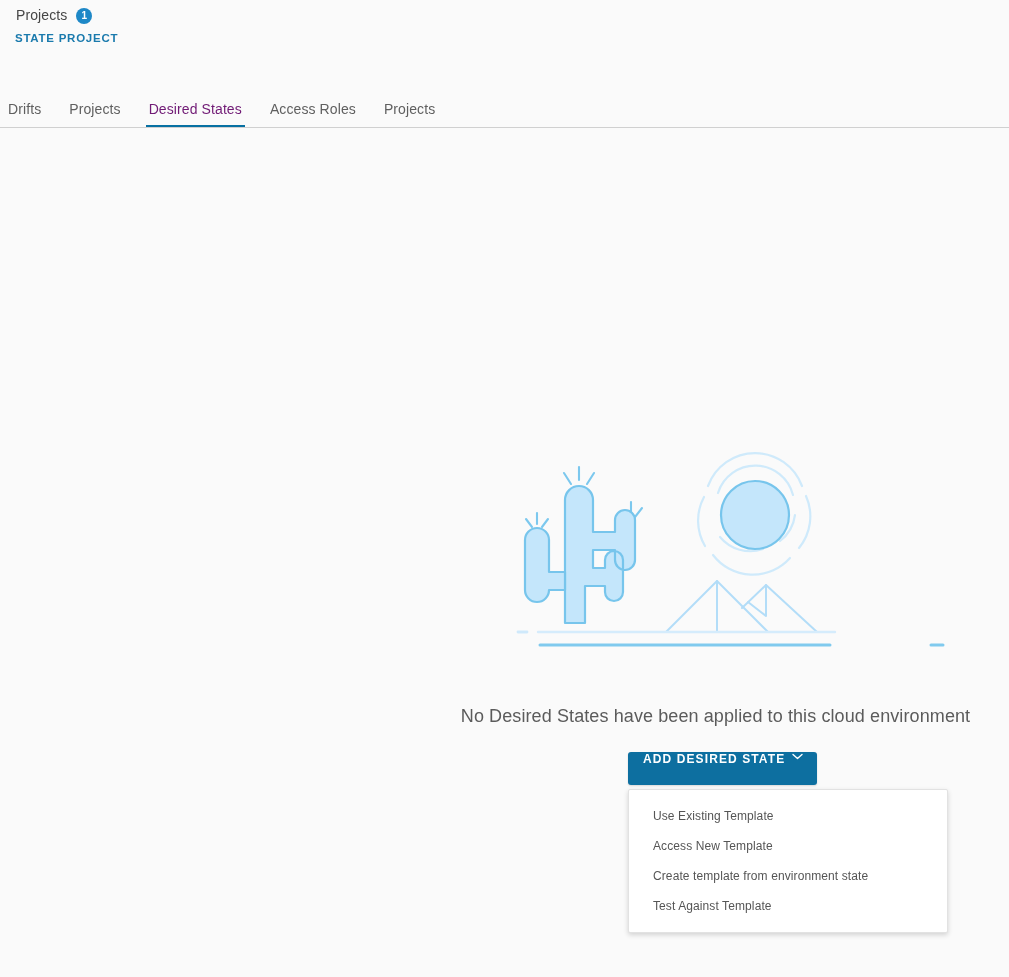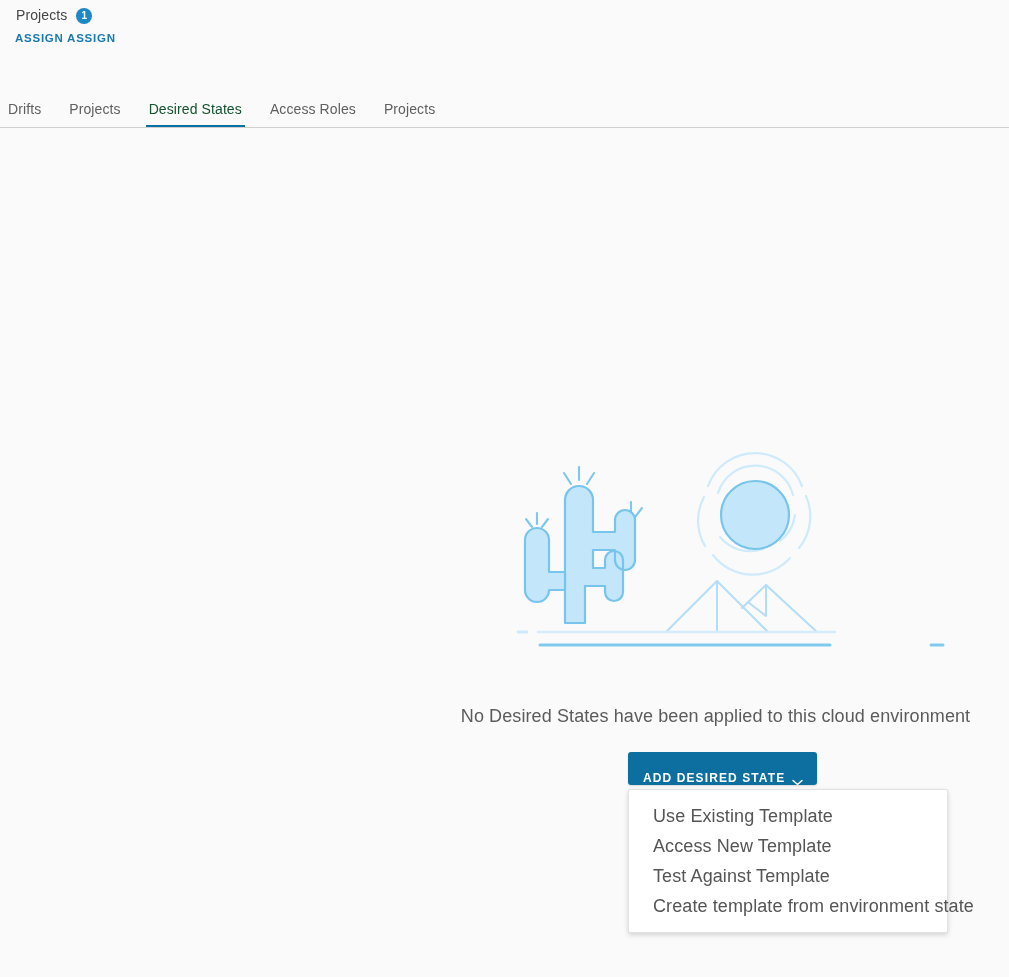--- a/index.html
+++ b/index.html
@@ -71,21 +71,21 @@
     font-size: 14px;
     color: #5f5f5f;
     padding: 0 0 9px 0;
     margin-right: 28px;
     cursor: pointer;
     line-height: 19px;
     letter-spacing: 0.1px;
     white-space: nowrap;
   }
   .tab.active {
-    color: #14532d;
+    color: #701a75;
     margin-top: 32px;
   }
   .tab.active::after {
     content: "";
     position: absolute;
     left: -3px; right: -3px;
     bottom: 0;
     height: 3px;
     background: #0770a2;
   }
@@ -135,21 +135,21 @@
     background: #0d6fa0;
     border: none;
     border-radius: 3px;
     color: #ffffff;
     font-family: "Liberation Sans", sans-serif;
     font-size: 12px;
     font-weight: bold;
     letter-spacing: 1.1px;
     padding: 0 14px 0 15px;
     display: flex;
-    align-items: flex-end;
+    align-items: flex-start;
     gap: 7px;
     cursor: pointer;
     box-shadow: 0 1px 2px rgba(0,0,0,0.14);
   }
   .add-btn .chev {
     display: inline-flex;
     align-items: center;
     transform: translateY(1px);
   }
 
@@ -158,40 +158,40 @@
     position: absolute;
     left: 628px; top: 661px;
     width: 320px;
     background: #ffffff;
     border: 1px solid #e2e2e2;
     border-radius: 2px;
     box-shadow: 0 2px 5px rgba(0,0,0,0.16);
     padding: 11px 0 11px 0;
   }
   .menu-item {
-    font-size: 18px;
+    font-size: 12px;
     color: #555555;
     letter-spacing: 0.1px;
     padding: 7px 16px 7px 24px;
     cursor: pointer;
     white-space: nowrap;
     line-height: 16px;
   }
 </style>
 </head>
 <body>
 
 <div class="header">
 
   <div class="projects-row">
     <span class="projects-label">Projects</span>
     <span class="count-badge">1</span>
   </div>
 
-  <a class="assign-link">ASSIGN ASSIGN</a>
+  <a class="assign-link">STATE PROJECT</a>
 </div>
 
 <div class="tabbar">
   <div class="tab">
     <span>Drifts</span>
   </div>
   <div class="tab">
     <span>Projects</span>
   </div>
   <div class="tab active">
@@ -308,21 +308,21 @@
     </button>
 
     <div class="menu">
       <div class="menu-item">
         <span>Use Existing Template</span>
       </div>
       <div class="menu-item">
         <span>Access New Template</span>
       </div>
       <div class="menu-item">
+        <span>Create template from environment state</span>
+      </div>
+      <div class="menu-item">
         <span>Test Against Template</span>
       </div>
-      <div class="menu-item">
-        <span>Create template from environment state</span>
-      </div>
     </div>
 
   </div>
 </div>
 
 </body></html>

